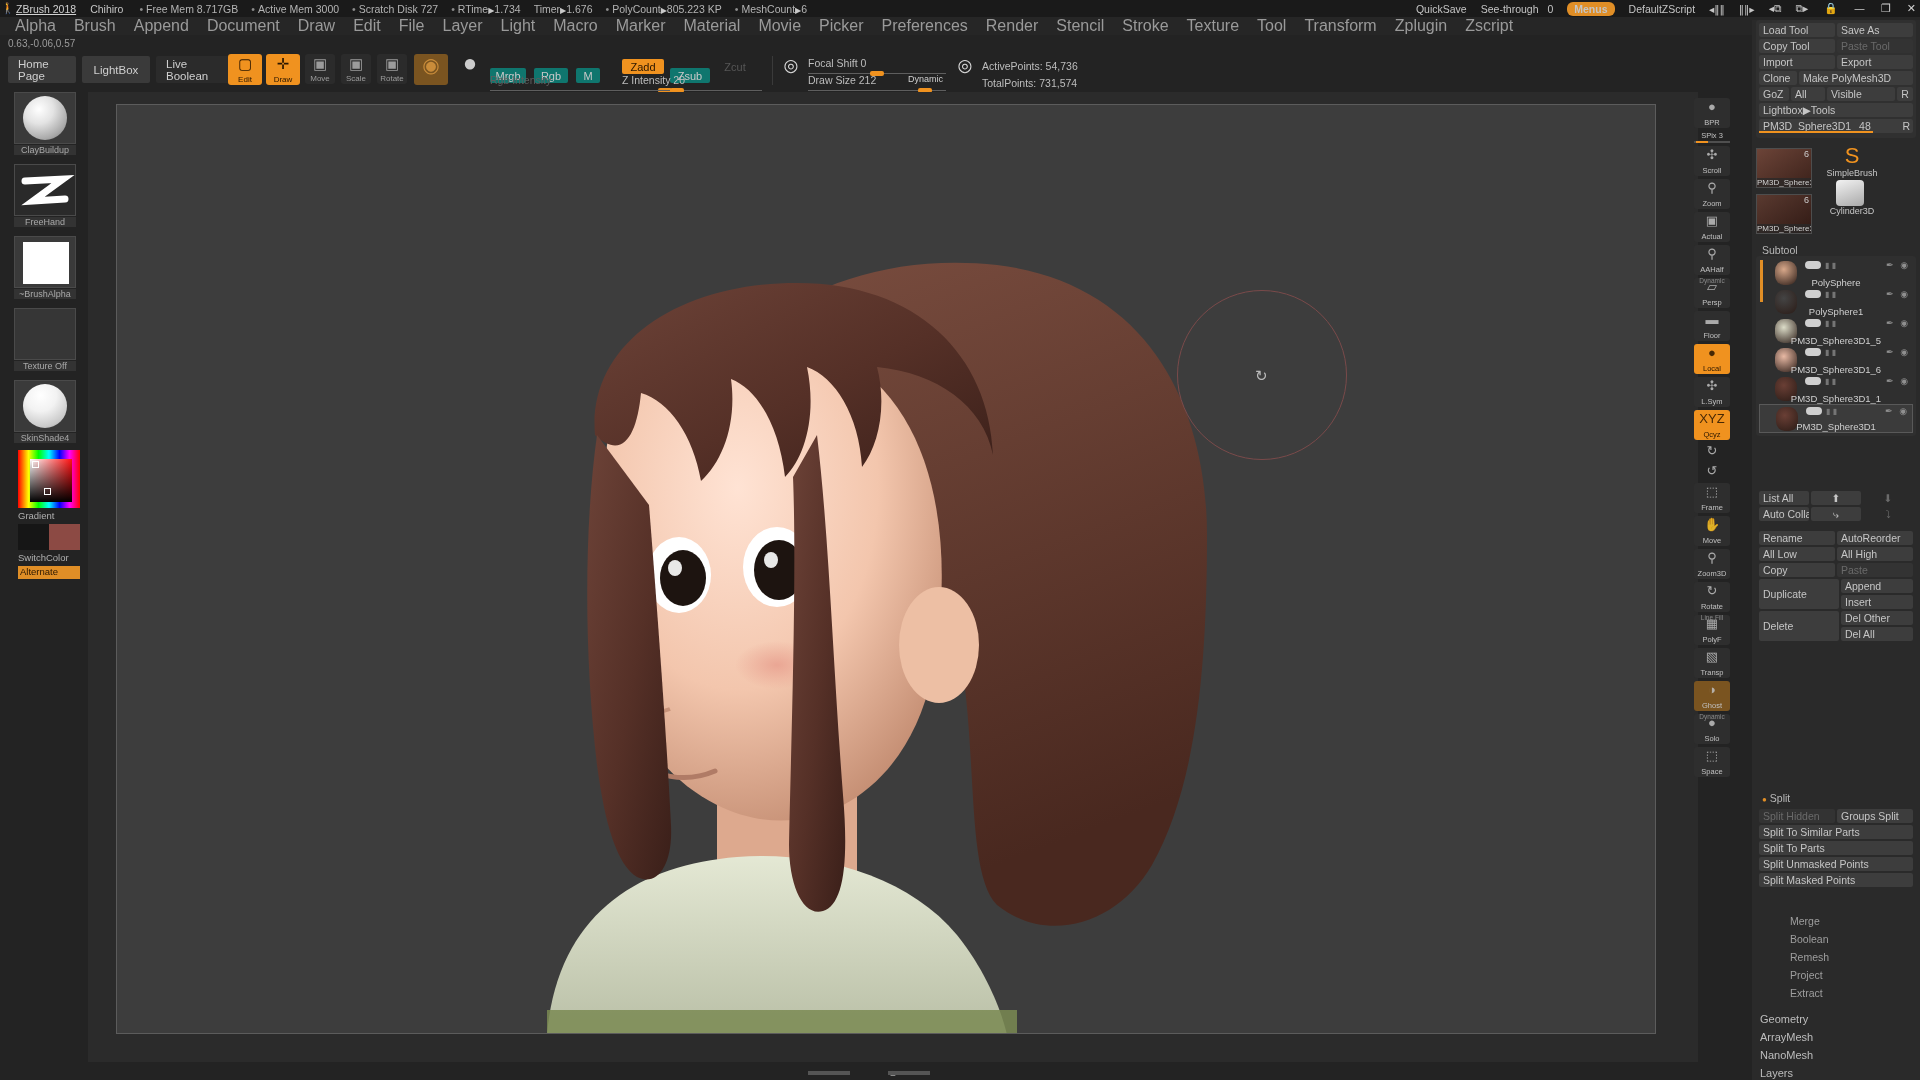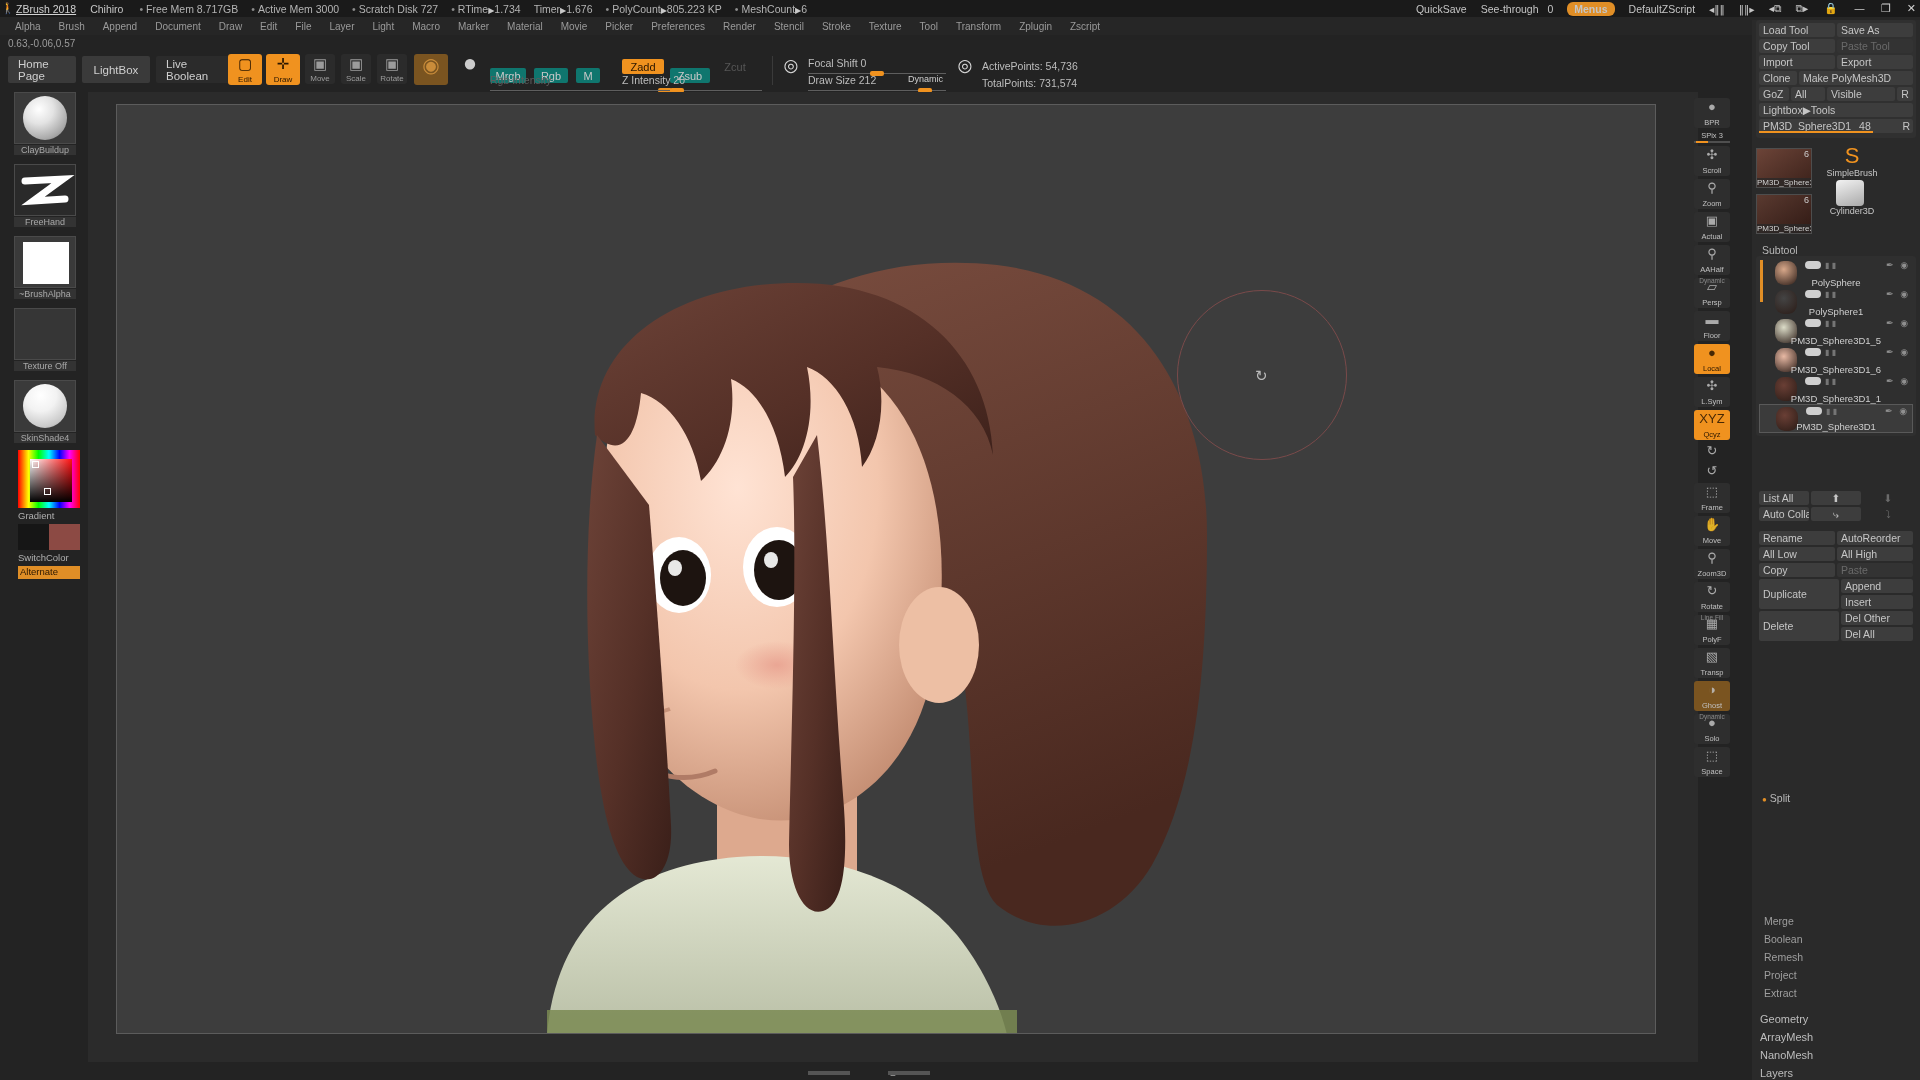--- a/index.html
+++ b/index.html
@@ -31,21 +31,21 @@
   .seethru-bar { position:absolute; left:0; bottom:-4px; width:110px; height:2px; background:#5a5a5a; }
   .seethru-bar i { position:absolute; left:0; top:0; height:2px; width:22px; background:#e08e26; display:block; }
   .menus-btn { background:#e08e26; color:#231202; padding:1px 7px; border-radius:6px; font-weight:bold; }
   .wctl { margin-left:16px; color:#cfcfcf; font-size:11px; }
   .sym { font-family:"DejaVu Sans", sans-serif; }
 
   
   .menubar {
     position:absolute; top:17px; left:0; width:1920px; height:18px;
     background:#262626; display:flex; align-items:center; padding-left:6px;
-    font-size:10px;
+    font-size:16px;
   }
   .menubar span { padding:0 9px; color:#9a9a9a; }
 
   
   .coord { position:absolute; top:38px; left:8px; font-size:10px; color:#9b9b9b; }
 
   
   .shelf { position:absolute; top:52px; left:0; width:1920px; height:35px; background:#232323; }
   .sbtn {
     position:absolute; top:4px; height:27px; background:#3a3a3a; border-radius:2px;
@@ -127,21 +127,21 @@
   .rpanel { position:absolute; top:20px; left:1752px; width:168px; height:1060px; background:#2a2a2a; }
   .grp { position:absolute; left:4px; width:160px; background:#303030; border-radius:3px; }
   .row { display:flex; gap:2px; margin:0 0 2px 0; }
   .btn { background:#3d3d3d; color:#c6c6c6; font-size:10.5px; height:14px; line-height:14px;
          padding:0 4px; border-radius:2px; flex:1; white-space:nowrap; overflow:hidden; }
   .btn.off { color:#6a6a6a; background:#333; }
   .btn.tiny { flex:0 0 16px; text-align:center; padding:0; }
   .btn.w40 { flex:0 0 38px; }
   .secthead { font-size:10.5px; color:#b8b8b8; padding:2px 4px; }
   .secthead .bul { color:#e08e26; font-size:8px; margin-right:3px; }
-  .plainrow { font-size:10.5px; color:#9e9e9e; padding:2px 6px; }
+  .plainrow { font-size:10.5px; color:#9e9e9e; padding:2px 6px;margin-left:26px; }
   .menurow { font-size:11px; color:#bdbdbd; padding:3px 8px; }
 
   .sliderrow { position:relative; background:#3d3d3d; height:14px; border-radius:2px;
                font-size:10.5px; color:#c6c6c6; padding:0 4px; line-height:14px; margin-bottom:2px; }
   .sliderrow .fill { position:absolute; left:0; bottom:0; height:2px; background:#f0921f; }
   .sliderrow .rr { position:absolute; right:3px; top:0; }
 
   
   .toolthumbs { position:absolute; left:4px; width:160px; height:90px; }
   .tth { position:absolute; width:56px; height:40px; background:#3a3a3a; border:1px solid #4d4d4d; }
@@ -663,20 +663,38 @@
         <div style="flex:1; display:flex; flex-direction:column; gap:2px;">
           <div class="btn">Del Other</div>
           <div class="btn">Del All</div>
         </div>
       </div>
     </div>
 
     <div class="secthead" style="position:absolute; top:770px; left:6px;">
       <span class="bul">●</span><span>Split</span>
     </div>
+    <div class="grp" style="top:786px; padding:3px; background:transparent;">
+      <div class="row">
+        <div class="btn off">Split Hidden</div>
+        <div class="btn">Groups Split</div>
+      </div>
+      <div class="row">
+          <div class="btn">Split To Similar Parts</div>
+        </div>
+      <div class="row">
+          <div class="btn">Split To Parts</div>
+        </div>
+      <div class="row">
+          <div class="btn">Split Unmasked Points</div>
+        </div>
+      <div class="row">
+          <div class="btn">Split Masked Points</div>
+        </div>
+    </div>
 
     <div class="plainrow" style="position:absolute; top:893px; left:6px;">Merge</div>
     <div class="plainrow" style="position:absolute; top:911px; left:6px;">Boolean</div>
     <div class="plainrow" style="position:absolute; top:929px; left:6px;">Remesh</div>
     <div class="plainrow" style="position:absolute; top:947px; left:6px;">Project</div>
     <div class="plainrow" style="position:absolute; top:965px; left:6px;">Extract</div>
 
     <div id="palettemenu" style="position:absolute; top:990px; left:0; width:168px;">
         <div class="menurow">Geometry</div>
         <div class="menurow">ArrayMesh</div>

